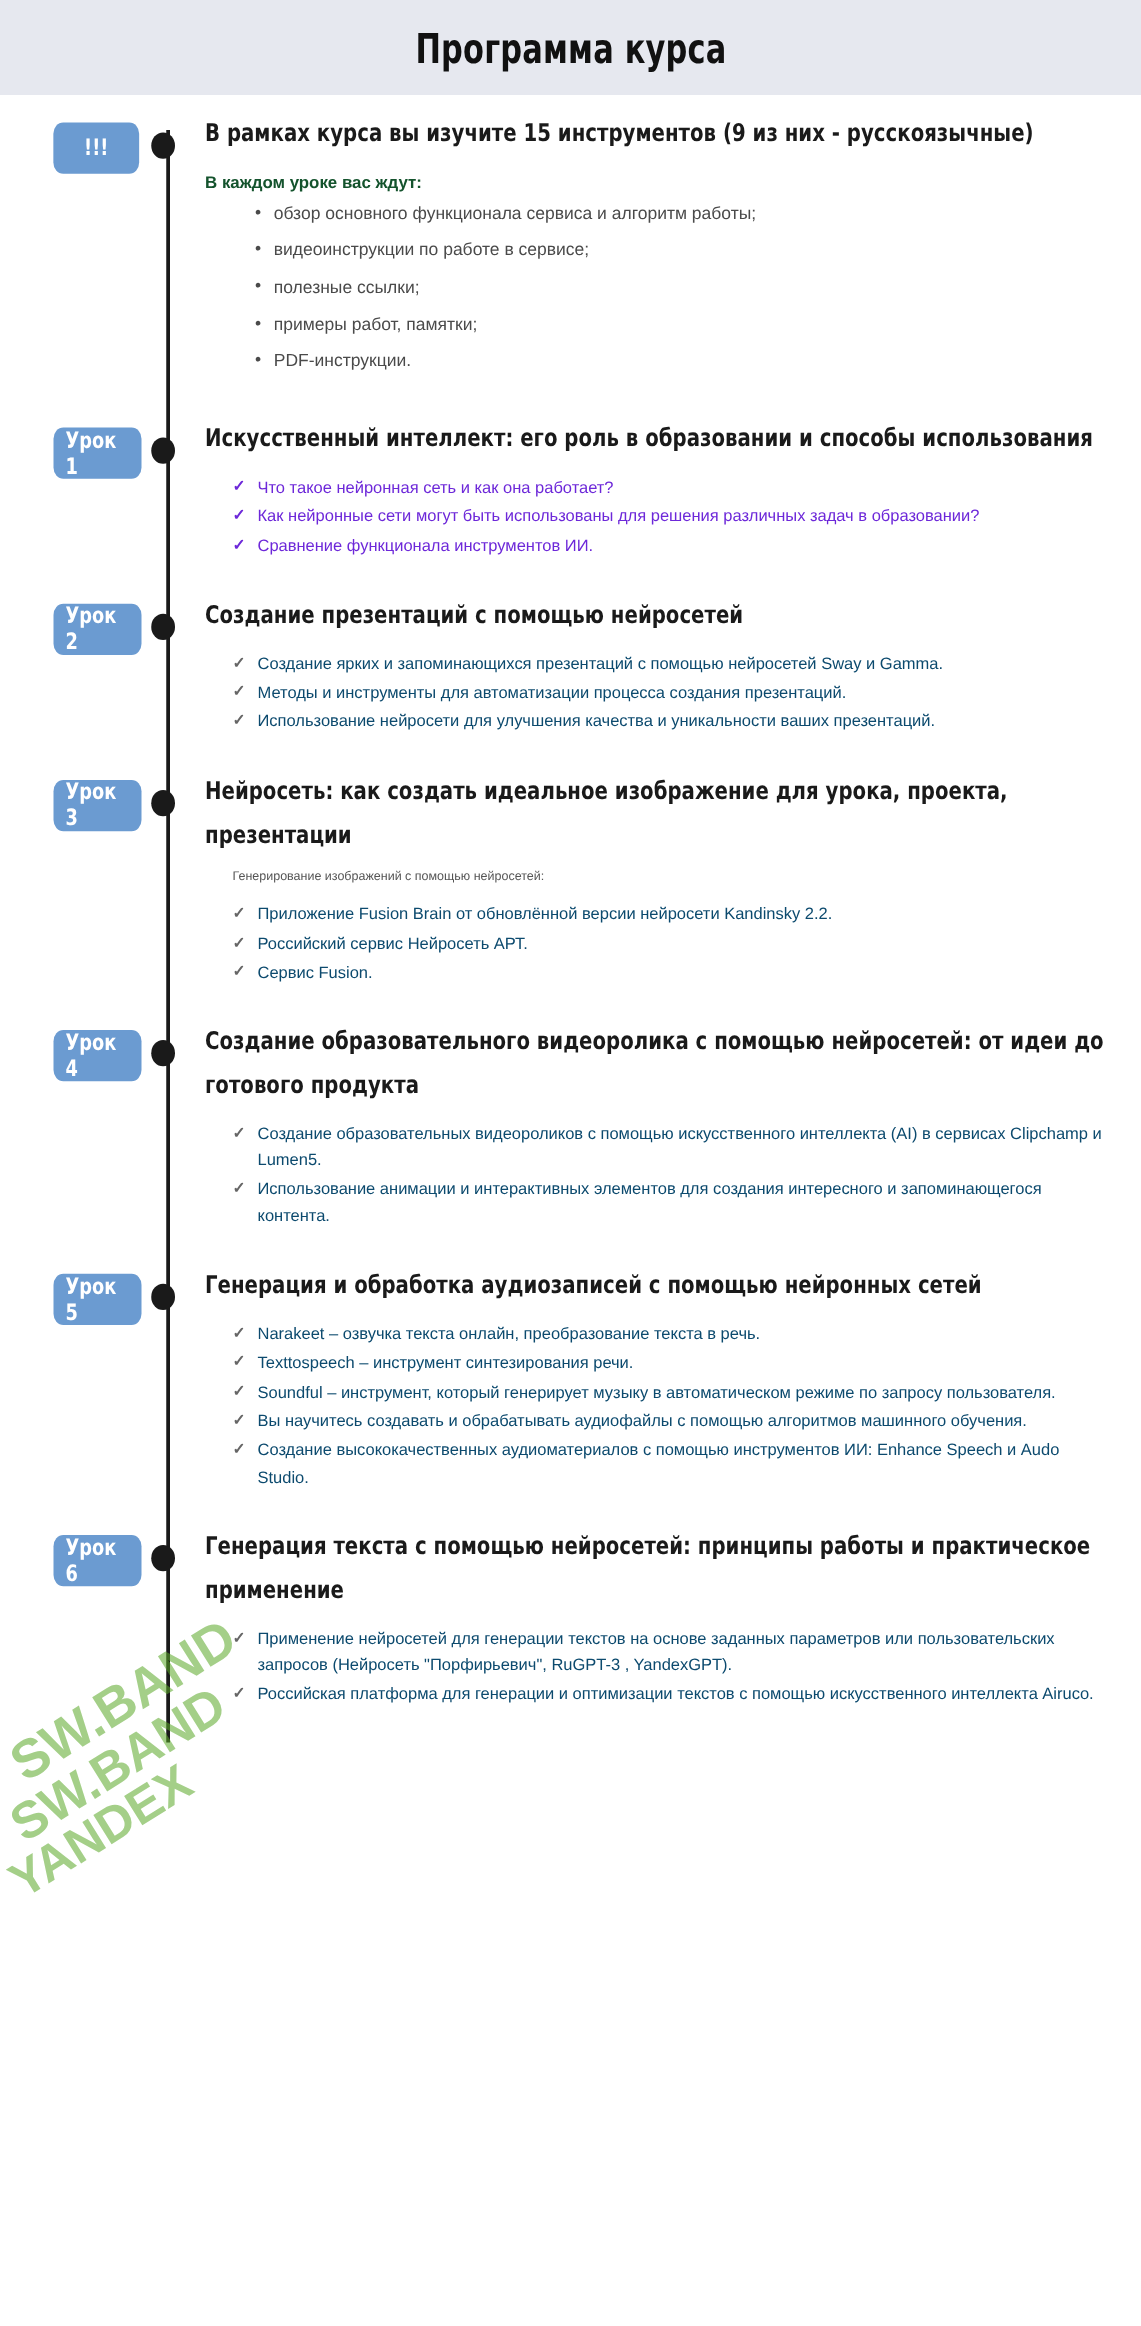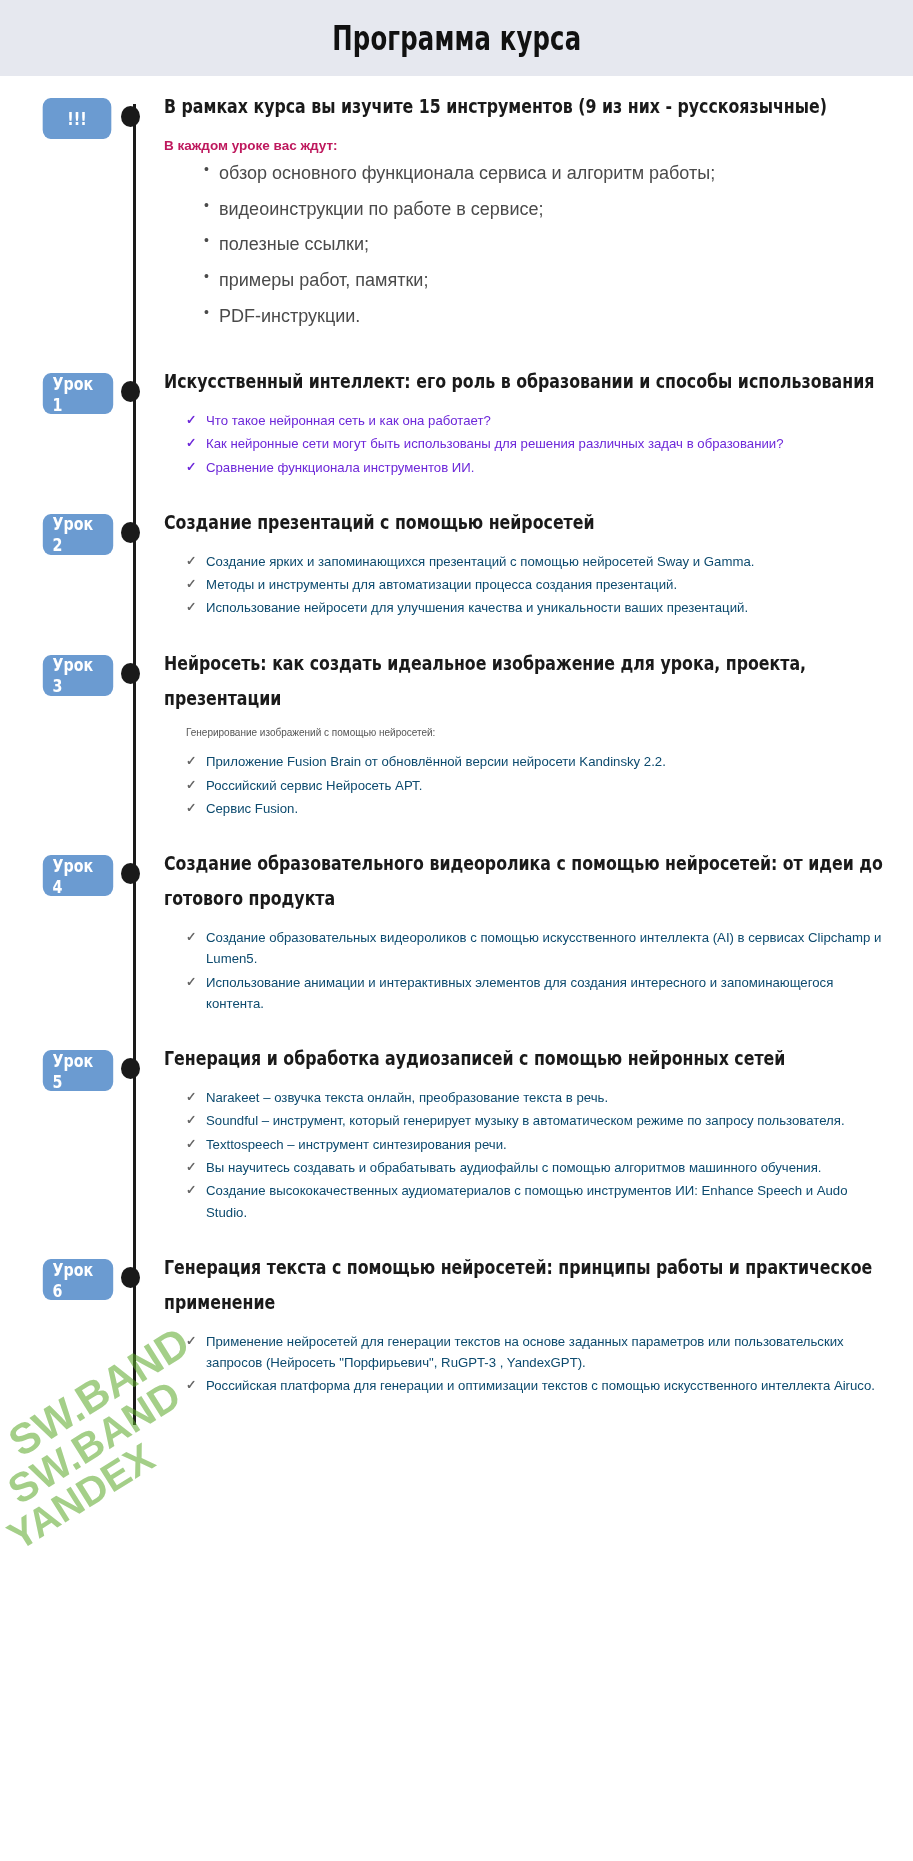--- a/index.html
+++ b/index.html
@@ -39,27 +39,27 @@
     z-index:2;
   }
   .content { flex:1; padding-right:22px; padding-bottom:26px; }
   .lesson-title {
     font-family:"DejaVu Sans Condensed","Liberation Sans Narrow","Liberation Sans",sans-serif;
     font-weight:bold; font-size:19.5px; color:#1a1a1a;
     line-height:1.78; transform:scaleX(.9); transform-origin:left center;
     width:111%;
   }
   .sub-bold {
-    font-weight:bold; font-size:13.5px; color:#be185d;
+    font-weight:bold; font-size:13.5px; color:#14532d;
     margin-top:13px; margin-bottom:7px;
   }
   ul { list-style:none; }
   .dot-list { padding-left:40px; }
   .dot-list li {
-    position:relative; font-size:18px; color:#4a4a4a;
+    position:relative; font-size:14px; color:#4a4a4a;
     line-height:1.55; padding-left:15px; margin-bottom:8px;
   }
   .dot-list li::before {
     content:"•"; position:absolute; left:0; top:-1px;
     font-size:14px; color:#4a4a4a;
   }
   .check-list { padding-left:22px; margin-top:10px; }
   .check-list li {
     position:relative; font-size:13.2px; color:#0c4a6e;
     line-height:1.62; padding-left:20px; margin-bottom:2px;
@@ -178,22 +178,22 @@
     <div class="badge-cell">
       <div class="badge">Урок 5</div>
     </div>
     <div class="dot-cell">
       <div class="dot"></div>
     </div>
     <div class="content">
       <div class="lesson-title">Генерация и обработка аудиозаписей с помощью нейронных сетей</div>
       <ul class="check-list">
         <li>Narakeet – озвучка текста онлайн, преобразование текста в речь.</li>
+        <li>Texttospeech – инструмент синтезирования речи.</li>
         <li>Soundful – инструмент, который генерирует музыку в автоматическом режиме по запросу пользователя.</li>
-        <li>Texttospeech – инструмент синтезирования речи.</li>
         <li>Вы научитесь создавать и обрабатывать аудиофайлы с помощью алгоритмов машинного обучения.</li>
         <li>Создание высококачественных аудиоматериалов с помощью инструментов ИИ: Enhance Speech и Audo Studio.</li>
       </ul>
     </div>
   </div>
 
   <div class="row">
     <div class="badge-cell">
       <div class="badge">Урок 6</div>
     </div>

